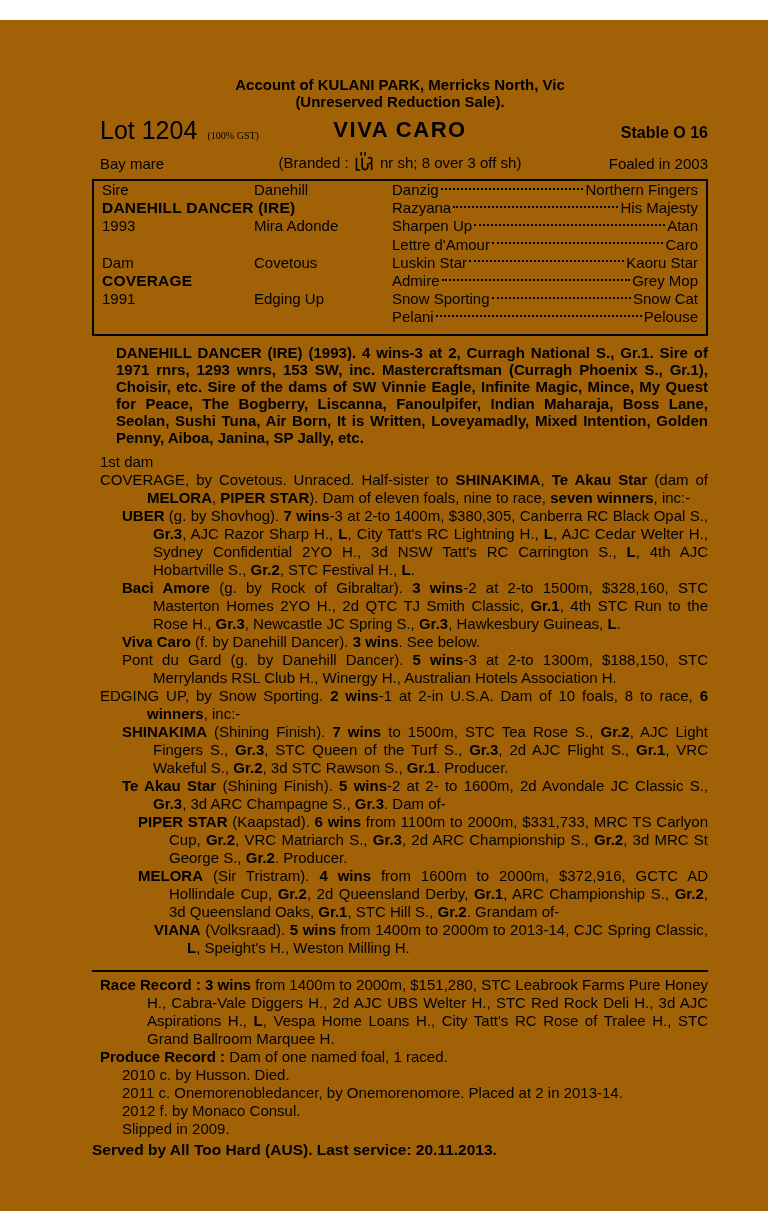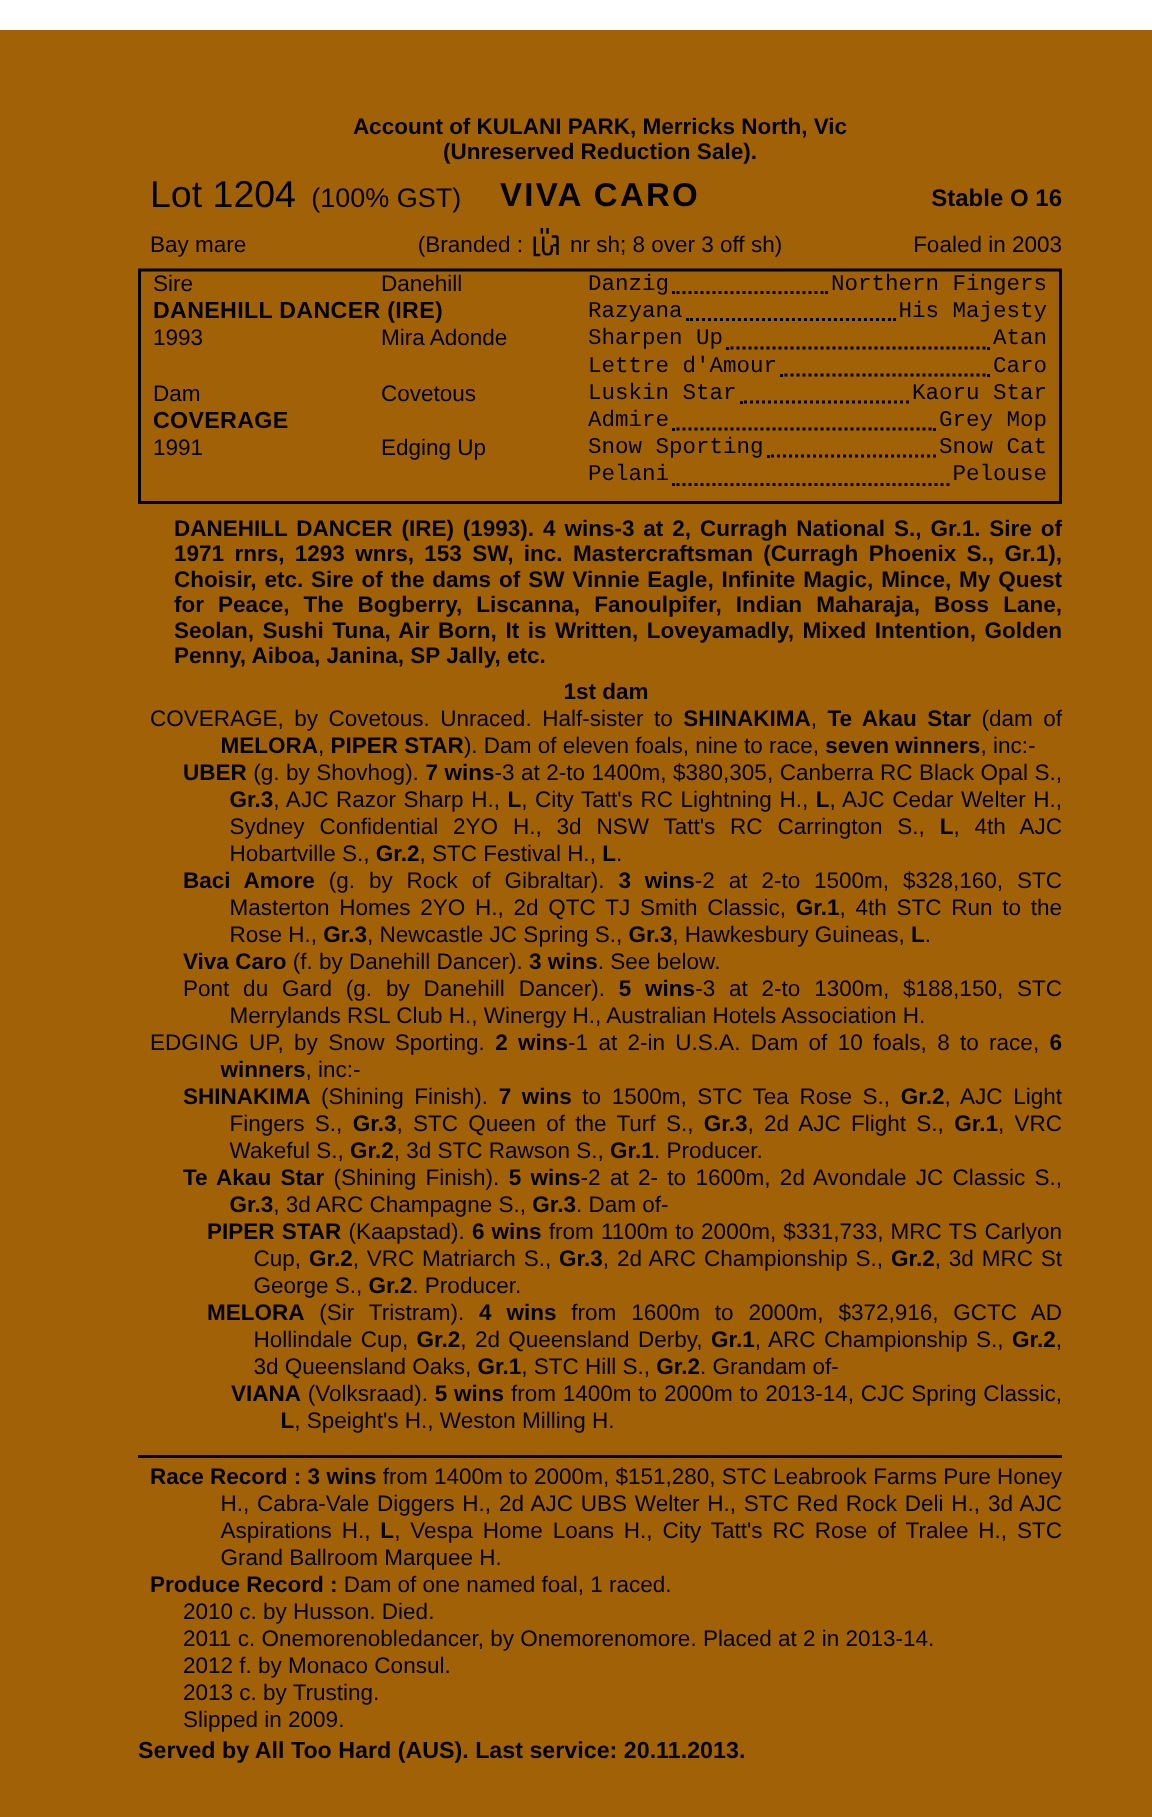--- a/index.html
+++ b/index.html
@@ -6,39 +6,39 @@
   html,body { background:#ffffff; }
   body { width:768px; height:1211px; font-family:"Liberation Sans","DejaVu Sans",sans-serif; color:#000; }
   .page { width:768px; height:1211px; background:#a16207; overflow:hidden;margin-top:20px; }
   .content { margin-left:92px; width:616px; padding-top:56px; font-size:15px; }
 
   .account { text-align:center; font-weight:bold; font-size:15px; line-height:17px; }
 
   .lot-row { position:relative; height:33px; margin-top:4px; }
   .lot-left { position:absolute; left:8px; bottom:2px; white-space:nowrap; }
   .lot-num { font-size:25px; font-weight:normal; }
-  .gst { font-size:18px; margin-left:6px; }
+  .gst { font-size:10px; margin-left:6px;font-family:Liberation Serif, serif; }
   .horse-name { position:absolute; left:50%; transform:translateX(-50%); bottom:4px; font-size:22px; font-weight:bold; letter-spacing:1.5px; white-space:nowrap; }
   .stable { position:absolute; right:0; bottom:5px; font-size:16px; font-weight:bold; }
 
   .bay-row { position:relative; height:20px; margin-top:5px; }
   .bay-left { position:absolute; left:8px; bottom:0; }
   .branded { position:absolute; left:50%; transform:translateX(-50%); bottom:0; white-space:nowrap; }
   .branded svg { vertical-align:-4px; margin:0 2px; }
   .foaled { position:absolute; right:0; bottom:0; }
 
   .ped-table { display:grid; grid-template-columns:152px 138px 1fr; border:2px solid #000; padding:0 8px 7px 8px; margin-top:7px; line-height:18.2px; }
   .pc { height:18.2px; white-space:nowrap; overflow:visible; }
   .big { font-weight:bold; font-size:15.5px; letter-spacing:0.2px; }
-  .c3 { display:flex; align-items:flex-end;font-family:Liberation Mono, monospace; }
+  .c3 { display:flex; align-items:center; }
   .c3 .dots { flex:1 1 auto; border-bottom:2px dotted #000; margin:0 2px 3px 2px; min-width:8px; }
 
   .sire-para { font-weight:bold; margin:8px 0 0 24px; width:592px; text-align:justify; line-height:17px; font-size:15px; }
 
-  .heading { font-weight:bold; padding-left:8px; margin-top:7px; line-height:18px;text-align:center; }
+  .heading { font-weight:normal; padding-left:8px; margin-top:7px; line-height:18px; }
   .gap { margin-top:14px; }
   .p { text-align:justify; line-height:18px; }
   .lv0 { padding-left:55px; text-indent:-47px; }
   .lv1 { padding-left:61px; text-indent:-31px; }
   .lv2 { padding-left:77px; text-indent:-31px; }
   .lv3 { padding-left:95px; text-indent:-33px; }
   .b { font-weight:bold; }
 
   .rule { border-top:2px solid #000; height:0; margin:13px 0 4px 0; }
   .produce-item { padding-left:30px; line-height:18px; }
@@ -164,19 +164,18 @@
     <div class="p lv2"><span class="b">MELORA</span><span> (Sir Tristram). </span><span class="b">4 wins</span><span> from 1600m to 2000m, $372,916, GCTC AD Hollindale Cup, </span><span class="b">Gr.2</span><span>, 2d Queensland Derby, </span><span class="b">Gr.1</span><span>, ARC Championship S., </span><span class="b">Gr.2</span><span>, 3d Queensland Oaks, </span><span class="b">Gr.1</span><span>, STC Hill S., </span><span class="b">Gr.2</span><span>. Grandam of-</span></div>
     <div class="p lv3"><span class="b">VIANA</span><span> (Volksraad). </span><span class="b">5 wins</span><span> from 1400m to 2000m to 2013-14, CJC Spring Classic, </span><span class="b">L</span><span>, Speight's H., Weston Milling H.</span></div>
 
     <div class="rule"></div>
 
     <div class="p lv0"><span class="b">Race Record : 3 wins</span><span> from 1400m to 2000m, $151,280, STC Leabrook Farms Pure Honey H., Cabra-Vale Diggers H., 2d AJC UBS Welter H., STC Red Rock Deli H., 3d AJC Aspirations H., </span><span class="b">L</span><span>, Vespa Home Loans H., City Tatt's RC Rose of Tralee H., STC Grand Ballroom Marquee H.</span></div>
     <div class="p lv0"><span class="b">Produce Record :</span><span> Dam of one named foal, 1 raced.</span></div>
     <div class="produce-item">2010 c. by Husson. Died.</div>
     <div class="produce-item">2011 c. Onemorenobledancer, by Onemorenomore. Placed at 2 in 2013-14.</div>
     <div class="produce-item">2012 f. by Monaco Consul.</div>
-    <div class="produce-item">2013 c. by Trusting.</div>
     <div class="produce-item">Slipped in 2009.</div>
 
     <div class="served">Served by All Too Hard (AUS). Last service: 20.11.2013.</div>
 
   </div>
 </div>
 
 </body></html>

